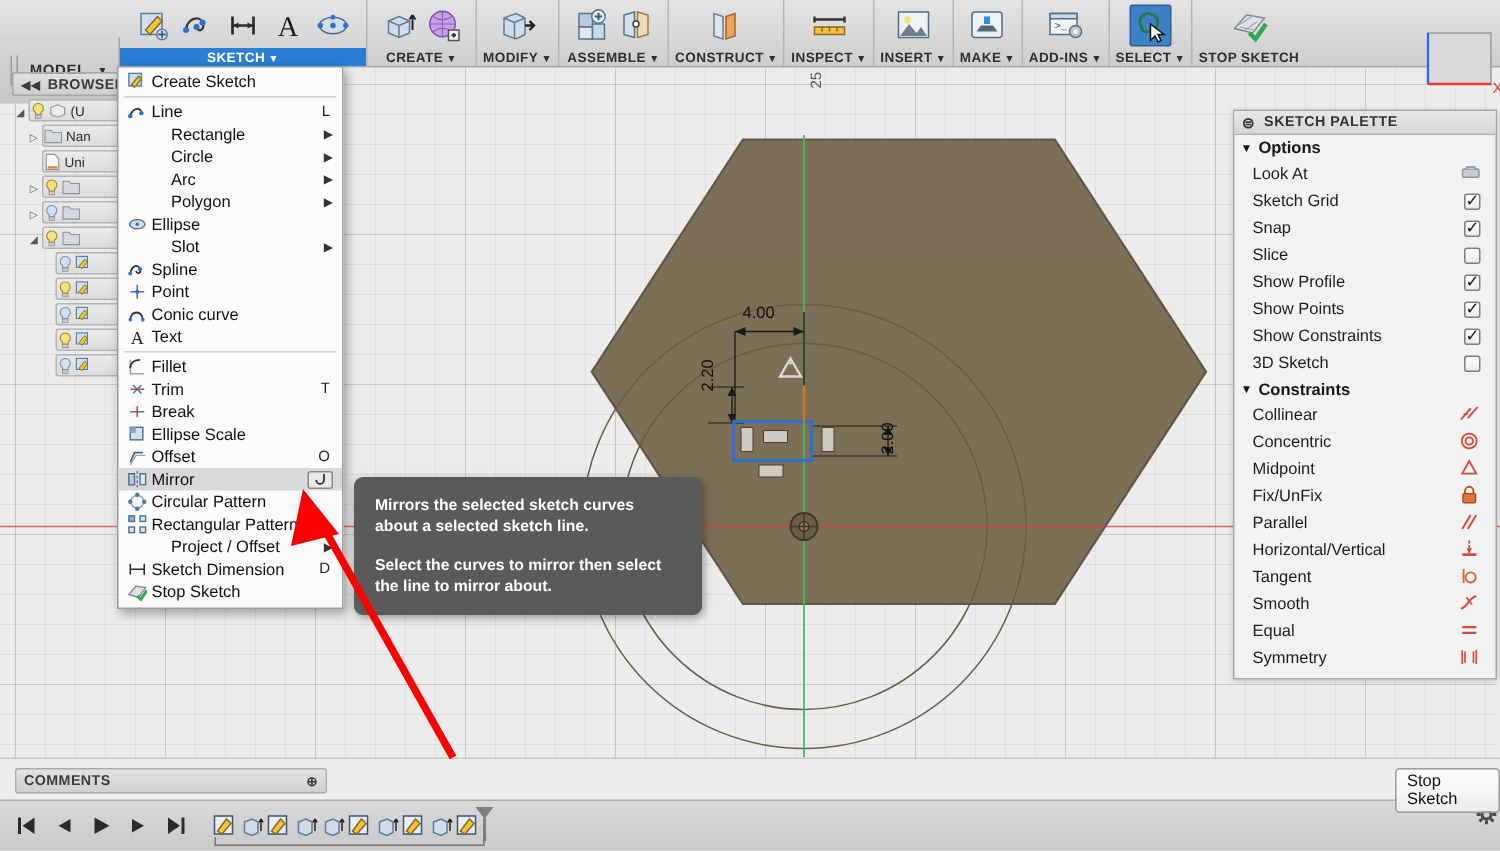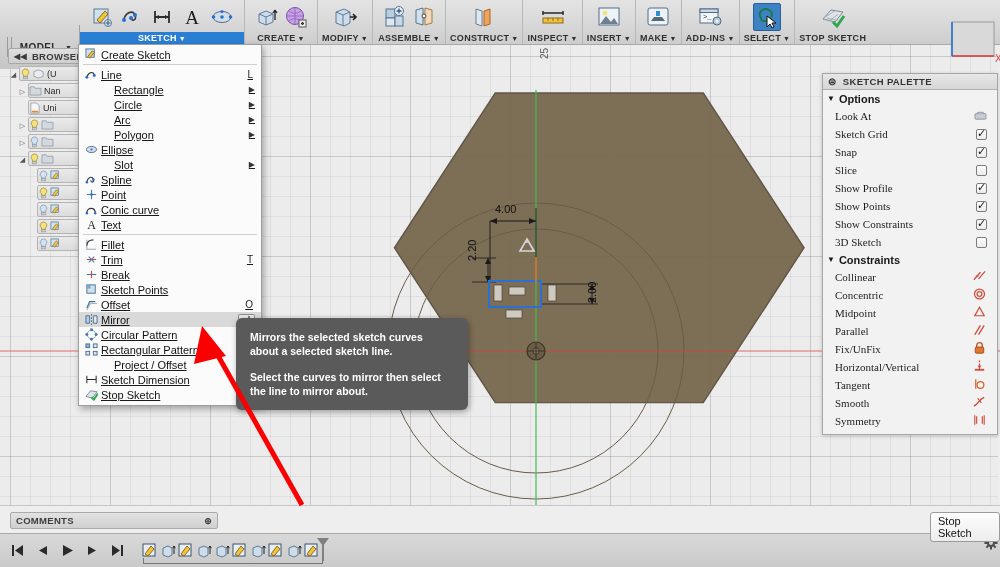--- a/index.html
+++ b/index.html
@@ -49,25 +49,24 @@
   .tb-group.sketchgrp { padding: 0; }
   .tb-group.sketchgrp .tb-icons { padding: 2px 8px 0; }
   .tb-btn { width: 28px; height: 28px; display:flex; align-items:center; justify-content:center;
             border: 1px solid transparent; border-radius: 2px; }
   .tb-btn.sel { background: #3c82c4; border-color:#2a6098; }
   .tb-btn.wide { width: 30px; }
   .caret { font-size: 7px; margin-left: 2px; }
 
   
   .menu {
-    position: absolute; left: 78px; top: 44px; width: 184px;
+    position: absolute; left: 78px; top: 44px; width: 151px;
     background: #fbfbfb; border: 1px solid #9d9d9d;
     box-shadow: 2px 3px 7px rgba(0,0,0,.32); z-index: 40;
     padding: 2px 0 3px;
-    text-decoration: underline;
   }
   .mi { position: relative; height: 15px; display: flex; align-items: center;
         padding: 0 6px 0 5px; font-size: 11px; color: #111; }
   .mi:hover, .mi.active { background: #d9d9d9; }
   .mi .ico { width: 15px; min-width:15px; height: 13px; display:flex; align-items:center; justify-content:center; }
   .mi .lbl { flex: 1; padding-left: 2px; white-space: nowrap; }
   .mi .lbl.ind { padding-left: 15px; }
   .mi .sc { font-size: 10px; color: #222; padding-right: 2px; }
   .mi .arr { font-size: 8px; color: #333; }
   .mi .keybox { border: 1px solid #8d8d8d; background:#e9e9e9; border-radius:2px;
@@ -106,21 +105,21 @@
     background: #f2f2f2; border: 1px solid #a6a6a6;
     box-shadow: 0 1px 4px rgba(0,0,0,.18); z-index: 30;
   }
   .pal-hdr { height: 16px; display: flex; align-items: center; gap: 6px; padding-left: 5px;
              background: linear-gradient(to bottom,#e7e7e7,#d6d6d6); border-bottom: 1px solid #b0b0b0;
              font-size: 9.5px; font-weight: bold; letter-spacing: .35px; color:#333; }
   .pal-sec { display: flex; align-items: center; gap: 4px; height: 17px;
              padding-left: 4px; font-size: 11px; font-weight: bold; color: #171717; }
   .pal-row { display: flex; align-items: center; height: 18px; padding: 0 10px 0 12px;
              font-size: 11px; color: #1d1d1d; }
-  .pal-row .nm { flex: 1; font-family: Liberation Serif, serif; }
+  .pal-row .nm { flex: 1; }
   .cbx { width: 11px; height: 11px; border: 1px solid #7d7d7d; border-radius: 2px;
          background: linear-gradient(to bottom,#fff,#eaeaea); position: relative; }
   .cbx.on::after { content:"✓"; position:absolute; left:0px; top:-3px; font-size:11px; color:#111; }
   .pal-foot { height: 4px; }
 
   
   .comments {
     position: absolute; left: 10px; top: 512px; width: 208px; height: 17px;
     background: linear-gradient(to bottom,#e2e2e2,#d0d0d0);
     border: 1px solid #aaa; border-radius: 2px;
@@ -734,21 +733,21 @@
         </span>
         <span class="lbl">Break</span>
       </div>
       <div class="mi">
         <span class="ico">
           <svg width="13" height="13" viewBox="0 0 14 14">
             <rect x="2" y="2" width="9" height="9" fill="#cfe0ef" stroke="#4a6e8e"></rect>
             <rect x="2" y="2" width="4" height="4" fill="#7fa8cc"></rect>
           </svg>
         </span>
-        <span class="lbl">Sketch Points</span>
+        <span class="lbl">Ellipse Scale</span>
       </div>
       <div class="mi">
         <span class="ico">
           <svg width="13" height="13" viewBox="0 0 14 14">
             <path d="M2 11 L5 4 L11 4" fill="none" stroke="#3a6e9a" stroke-width="1.3"></path>
             <path d="M2 13 L6 6 L13 6" fill="none" stroke="#9aa5b0" stroke-width="1"></path>
           </svg>
         </span>
         <span class="lbl">Offset</span>
         <span class="sc">O</span>
@@ -886,30 +885,30 @@
               <circle cx="8" cy="7" r="2.6" fill="none" stroke="#d14a3a" stroke-width="1.3"></circle>
             </svg></span>
         </div>
         <div class="pal-row">
           <span class="nm">Midpoint</span>
           <span><svg width="15" height="14" viewBox="0 0 16 14">
               <path d="M8 2 L13 11 L3 11 Z" fill="none" stroke="#d14a3a" stroke-width="1.3"></path>
             </svg></span>
         </div>
         <div class="pal-row">
-          <span class="nm">Parallel</span>
-          <span><svg width="15" height="14" viewBox="0 0 16 14">
-              <path d="M3 12 L9 2M7 12 L13 2" stroke="#d14a3a" stroke-width="1.4"></path>
-            </svg></span>
-        </div>
-        <div class="pal-row">
           <span class="nm">Fix/UnFix</span>
           <span><svg width="15" height="14" viewBox="0 0 16 14">
               <path d="M5 6V4.2a3 3 0 016 0V6" fill="none" stroke="#c2501f" stroke-width="1.4"></path>
               <rect x="3.5" y="6" width="9" height="6.5" rx="1" fill="#e0762f" stroke="#a8491c"></rect>
+            </svg></span>
+        </div>
+        <div class="pal-row">
+          <span class="nm">Parallel</span>
+          <span><svg width="15" height="14" viewBox="0 0 16 14">
+              <path d="M3 12 L9 2M7 12 L13 2" stroke="#d14a3a" stroke-width="1.4"></path>
             </svg></span>
         </div>
         <div class="pal-row">
           <span class="nm">Horizontal/Vertical</span>
           <span><svg width="15" height="14" viewBox="0 0 16 14">
               <path d="M8 1v9" stroke="#d14a3a" stroke-width="1.3" stroke-dasharray="2 1.4"></path>
               <path d="M3 11h10" stroke="#d14a3a" stroke-width="2"></path>
               <polygon points="8,10 6,6.5 10,6.5" fill="#d14a3a"></polygon>
             </svg></span>
         </div>
@@ -918,20 +917,26 @@
           <span><svg width="15" height="14" viewBox="0 0 16 14">
               <circle cx="9" cy="8" r="3.6" fill="none" stroke="#d9622a" stroke-width="1.3"></circle>
               <path d="M4 2 L4 12" stroke="#d9622a" stroke-width="1.3"></path>
             </svg></span>
         </div>
         <div class="pal-row">
           <span class="nm">Smooth</span>
           <span><svg width="15" height="14" viewBox="0 0 16 14">
               <path d="M2 11 C6 11, 7 4, 13 2" fill="none" stroke="#d14a3a" stroke-width="1.4"></path>
               <path d="M6 3 L10 8" stroke="#d14a3a" stroke-width="1.2"></path>
+            </svg></span>
+        </div>
+        <div class="pal-row">
+          <span class="nm">Equal</span>
+          <span><svg width="15" height="14" viewBox="0 0 16 14">
+              <path d="M3 5h10M3 9h10" stroke="#d14a3a" stroke-width="1.6"></path>
             </svg></span>
         </div>
         <div class="pal-row">
           <span class="nm">Symmetry</span>
           <span><svg width="15" height="14" viewBox="0 0 16 14">
               <path d="M3 2 L3 12M5 3 L5 11" fill="none" stroke="#d14a3a" stroke-width="1.2"></path>
               <path d="M13 2 L13 12M11 3 L11 11" fill="none" stroke="#d14a3a" stroke-width="1.2"></path>
             </svg></span>
         </div>
       </div>

